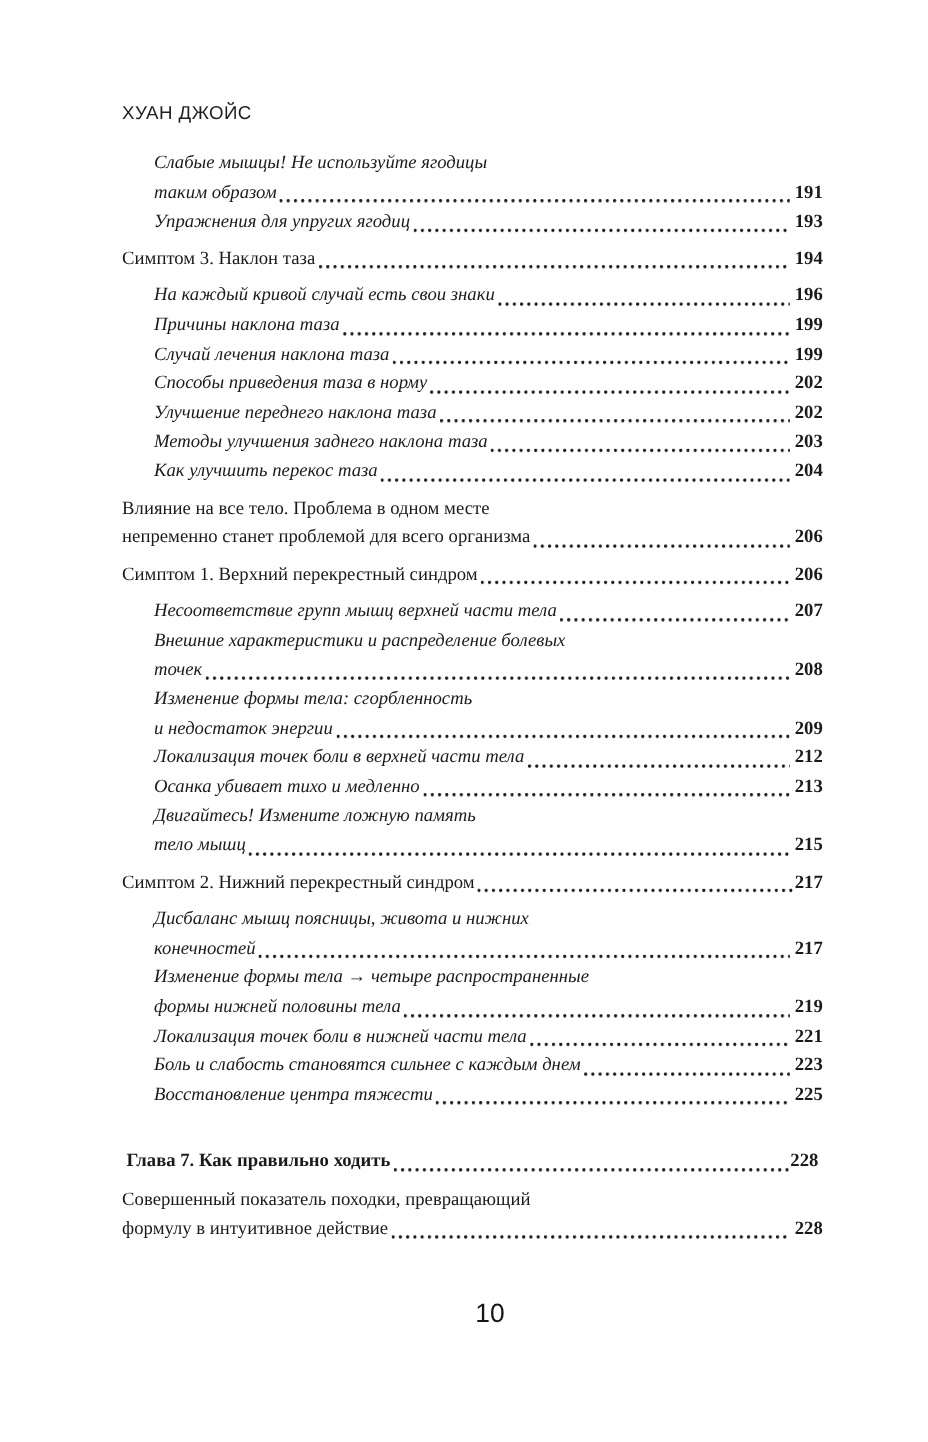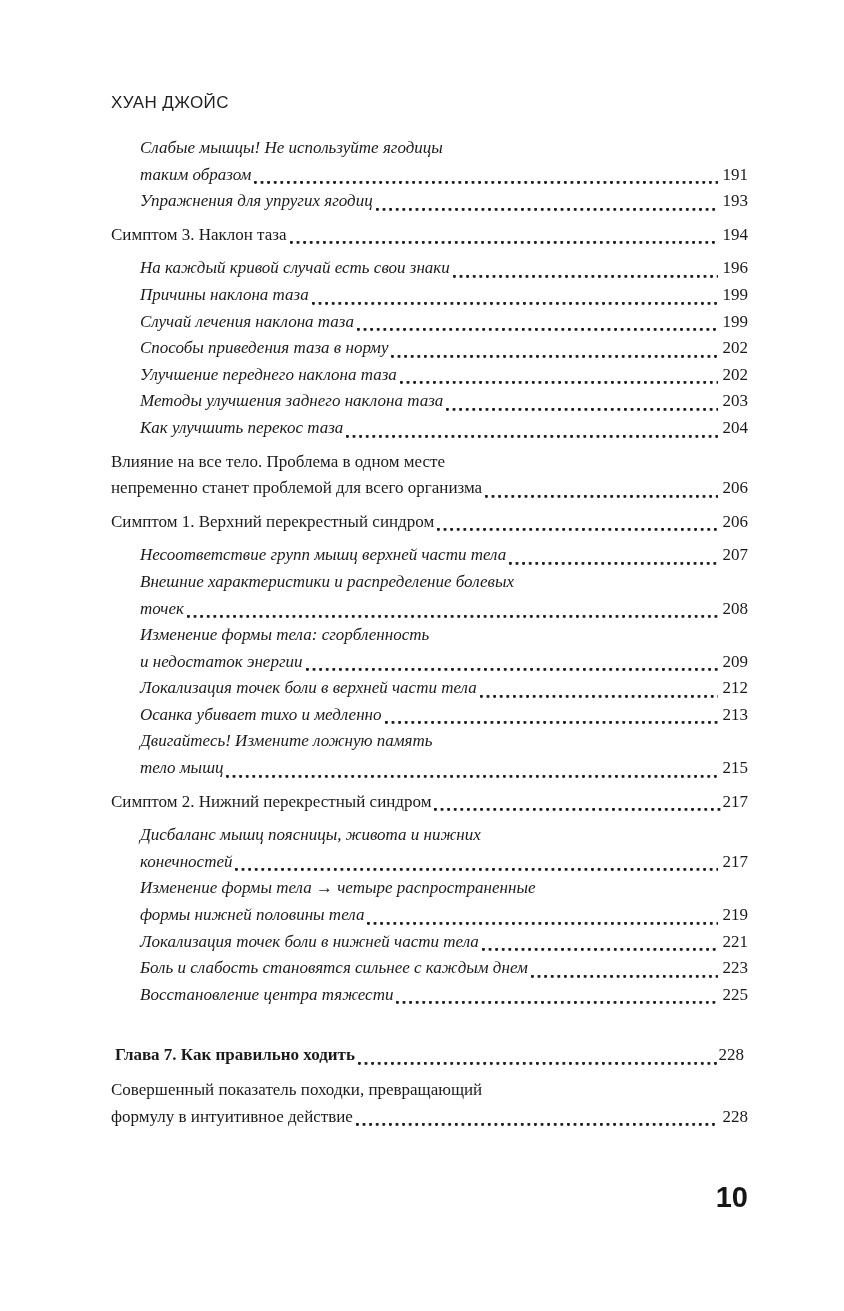--- a/index.html
+++ b/index.html
@@ -41,33 +41,32 @@
     margin: 0 5px 4px 3px;
     background-image: radial-gradient(circle at 1.4px 1.4px, #1c1c1c 1.25px, transparent 1.7px);
     background-size: 6.6px 3px;
     background-repeat: repeat-x;
     background-position: left bottom;
     min-width: 10px;
   }
   .entry.tight .dots { margin-right: 1px; }
   .pageno {
     font-style: normal;
-    font-weight: normal;
+    font-weight: bold;
     white-space: nowrap;
   }
   .folio {
     position: absolute;
     left: 143px;
     width: 605px;
     top: 1181px;
-    text-align: right;
+    text-align: center;
     font-family: "Liberation Sans", "DejaVu Sans", sans-serif;
-    font-size: 29px;
+    font-size: 24px;
     color: #161616;
-    font-weight: bold;
   }
 </style>
 </head>
 <body>
 
 <div class="page">
   <div class="running-header">ХУАН ДЖОЙС</div>
 
   <div class="toc">
       <div class="entry sub">

